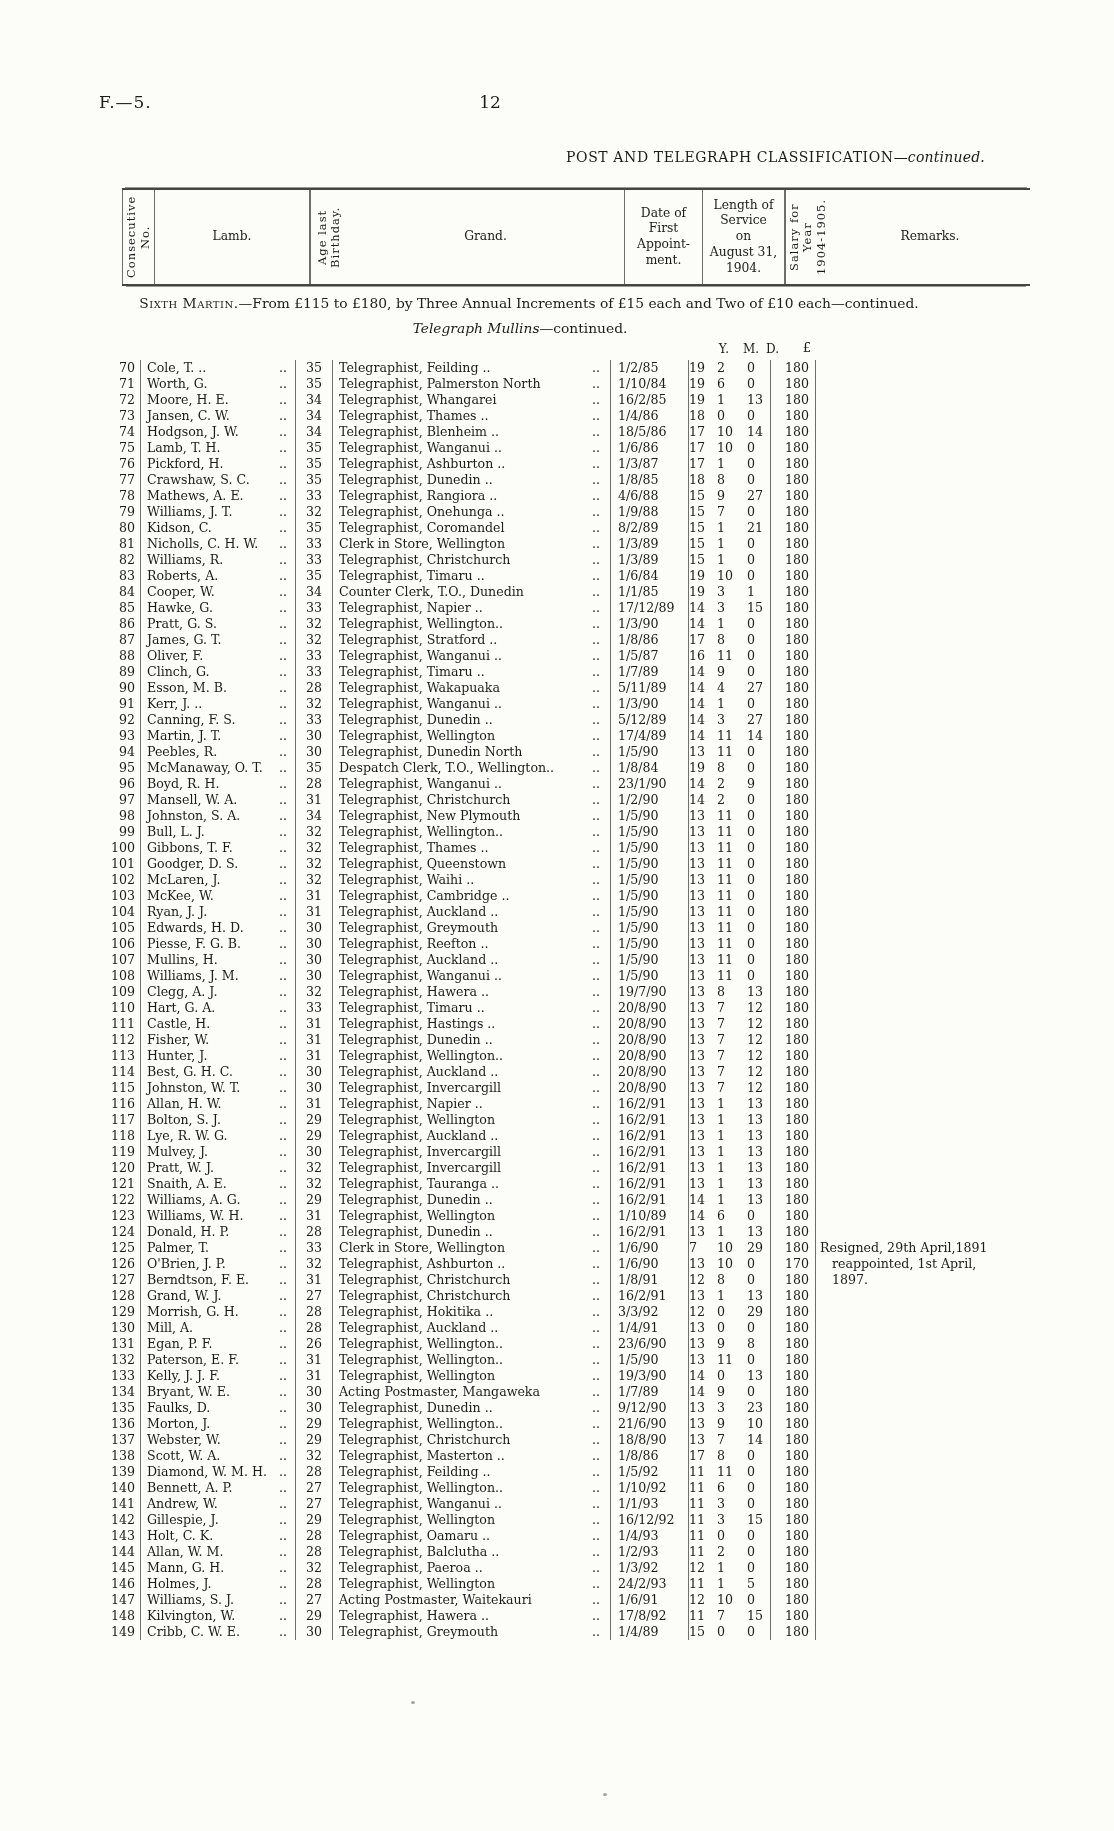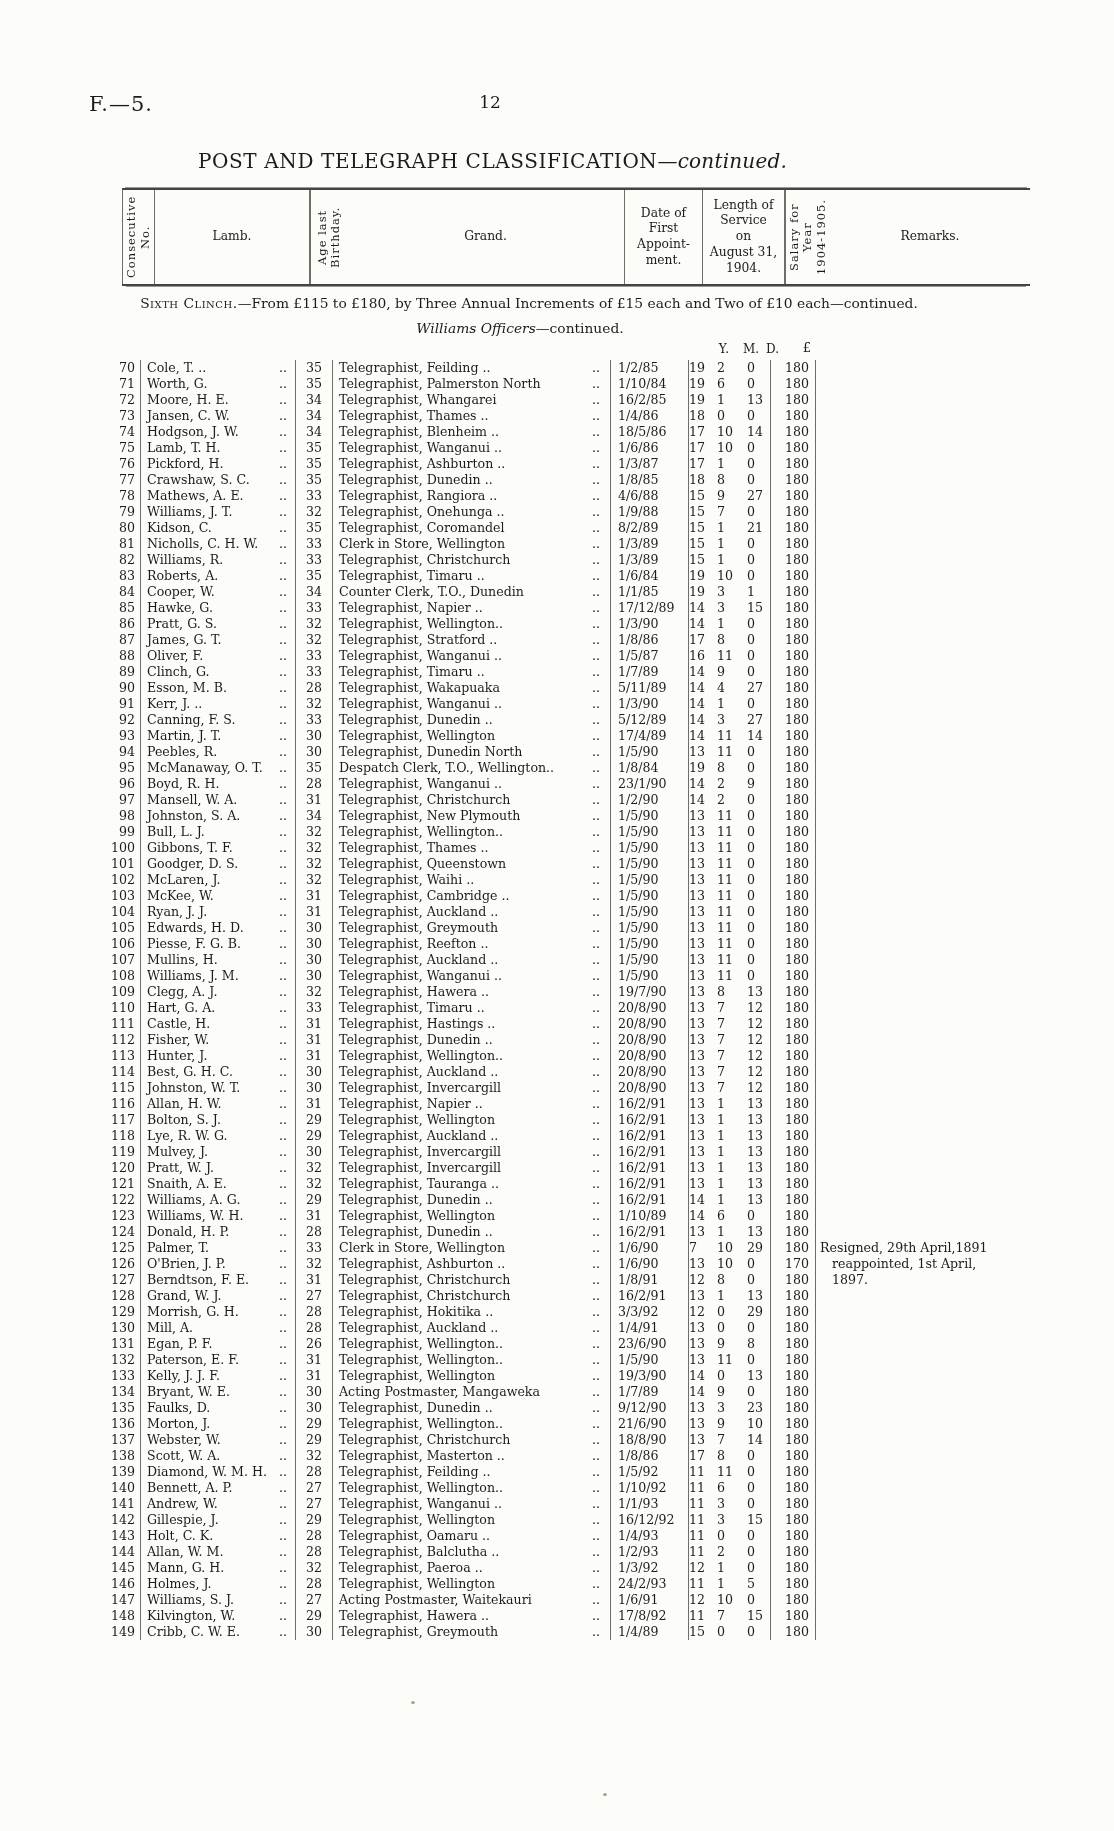--- a/index.html
+++ b/index.html
@@ -3,23 +3,23 @@
 <meta charset="utf-8">
 <style>
   html,body{margin:0;padding:0;}
   body{
     width:1114px;height:1831px;position:relative;
     background:#fcfcf9;color:#1c1c1c;
     font-family:"DejaVu Serif", serif;
     overflow:hidden;
   }
   .abs{position:absolute;}
-  #doc-ref{left:89px;top:92px;font-size:21px;letter-spacing:1px;}
+  #doc-ref{left:99px;top:92px;font-size:17px;letter-spacing:1px;}
   #page-number{left:420px;top:92px;width:140px;text-align:center;font-size:17px;}
-  #title-line{left:0;top:149px;width:985px;text-align:center;font-size:20px;letter-spacing:.6px;white-space:pre;}
+  #title-line{left:0;top:149px;width:985px;text-align:right;font-size:14px;letter-spacing:.6px;white-space:pre;}
   #title-line .it{font-style:italic;letter-spacing:.2px;}
   #section-heading{left:0;top:295px;width:1058px;text-align:center;font-size:13.8px;white-space:pre;}
   #section-heading .sc{font-variant:small-caps;letter-spacing:.5px;}
   #section-heading .it{}
   #sub-heading{left:0;top:320px;width:1040px;text-align:center;font-size:13.8px;white-space:pre;}
   #sub-heading .it{font-style:italic;}
   .unit{font-size:12px;}
   #unit-y{left:707px;top:342px;width:22px;text-align:right;}
   #unit-m{left:737px;top:342px;width:22px;text-align:right;}
   #unit-d{left:761px;top:342px;width:18px;text-align:right;}
@@ -86,22 +86,22 @@
 Service
 on
 August 31,
 1904.</div>
   <div class="hcell vert">Salary for
 Year
 1904-1905.</div>
   <div class="hcell">Remarks.</div>
 </div>
 
-<div class="abs" id="section-heading"><span class="sc">Sixth Clinch.</span><span>—From £115 to £180, by Three Annual Increments of £15 each and Two of £10 each—</span><span class="it">continued.</span></div>
-<div class="abs" id="sub-heading"><span class="it">Williams Officers</span><span>—continued.</span></div>
+<div class="abs" id="section-heading"><span class="sc">Sixth Martin.</span><span>—From £115 to £180, by Three Annual Increments of £15 each and Two of £10 each—</span><span class="it">continued.</span></div>
+<div class="abs" id="sub-heading"><span class="it">Telegraph Mullins</span><span>—continued.</span></div>
 
 <div class="abs unit" id="unit-y">Y.</div>
 <div class="abs unit" id="unit-m">M.</div>
 <div class="abs unit" id="unit-d">D.</div>
 <div class="abs" id="unit-pound">£</div>
 
 <div id="tbody" class="abs">
     <div class="trow"><div class="c-no">70</div><div class="c-name"><div class="">Cole, T. ..</div><div class="">..</div></div><div class="c-age">35</div><div class="c-off"><div class="">Telegraphist, Feilding ..</div><div class="">..</div></div><div class="c-date">1/2/85</div><div class="c-ymd"><div class="">19</div><div class="">2</div><div class="">0</div></div><div class="c-sal">180</div><div class="c-rem"></div></div>
     <div class="trow"><div class="c-no">71</div><div class="c-name"><div class="">Worth, G.</div><div class="">..</div></div><div class="c-age">35</div><div class="c-off"><div class="">Telegraphist, Palmerston North</div><div class="">..</div></div><div class="c-date">1/10/84</div><div class="c-ymd"><div class="">19</div><div class="">6</div><div class="">0</div></div><div class="c-sal">180</div><div class="c-rem"></div></div>
     <div class="trow"><div class="c-no">72</div><div class="c-name"><div class="">Moore, H. E.</div><div class="">..</div></div><div class="c-age">34</div><div class="c-off"><div class="">Telegraphist, Whangarei</div><div class="">..</div></div><div class="c-date">16/2/85</div><div class="c-ymd"><div class="">19</div><div class="">1</div><div class="">13</div></div><div class="c-sal">180</div><div class="c-rem"></div></div>

